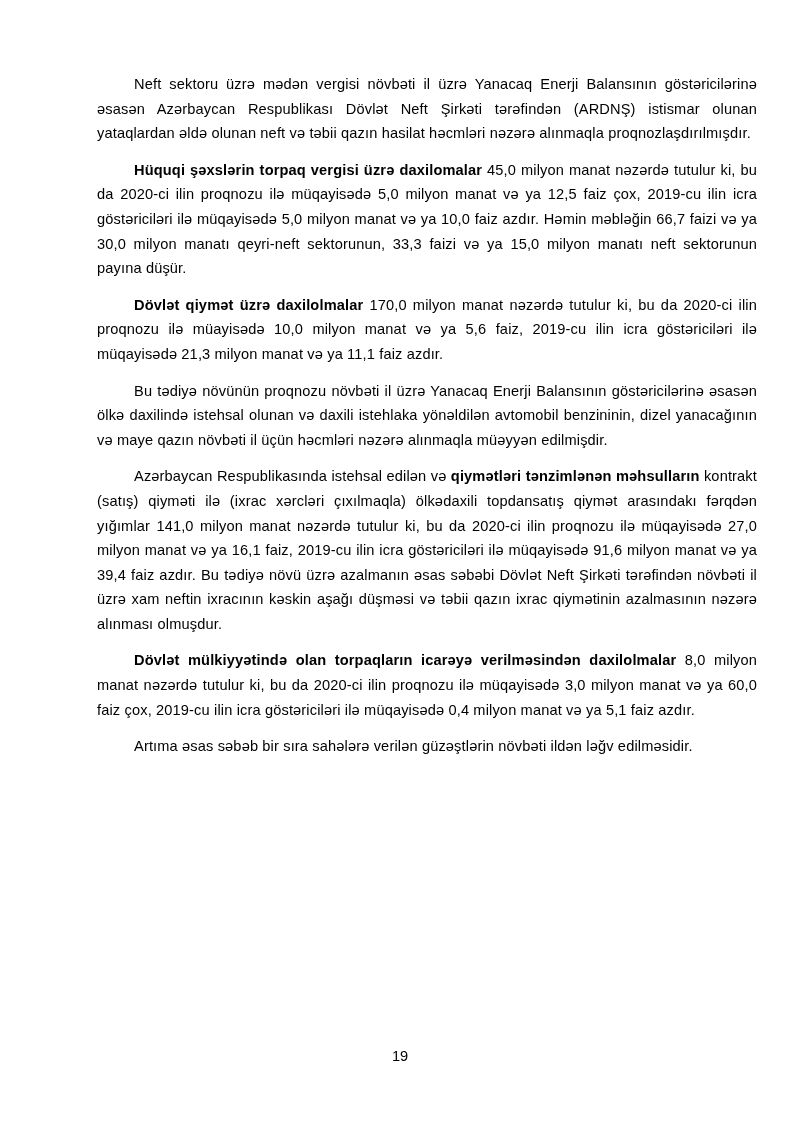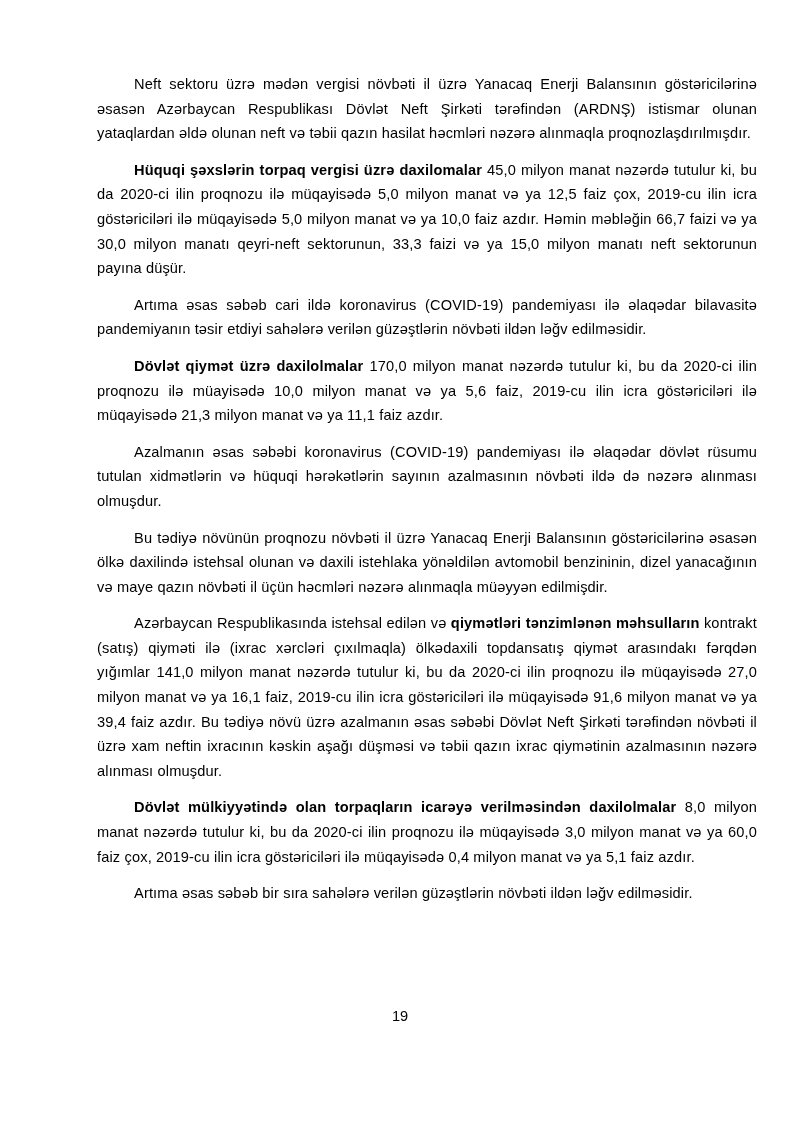--- a/index.html
+++ b/index.html
@@ -33,37 +33,35 @@
   }
   p.para + p.para {
     margin-top: 12px;
   }
   b {
     font-weight: bold;
   }
   .page-number {
     position: absolute;
     left: 0;
-    top: 1008px;
+    top: 1048px;
     width: 800px;
     text-align: center;
     font-size: 14.6px;
     font-family: "Liberation Sans", sans-serif;
     color: #000000;
   }
 </style>
 </head>
 <body>
 
 <div class="page">
   <div class="content" id="body-container">
       <p class="para"><span>Neft sektoru üzrə mədən vergisi növbəti il üzrə Yanacaq Enerji Balansının göstəricilərinə əsasən Azərbaycan Respublikası Dövlət Neft Şirkəti tərəfindən (ARDNŞ) istismar olunan yataqlardan əldə olunan neft və təbii qazın hasilat həcmləri nəzərə alınmaqla proqnozlaşdırılmışdır.</span></p>
       <p class="para"><b>Hüquqi şəxslərin torpaq vergisi üzrə daxilomalar</b><span> 45,0 milyon manat nəzərdə tutulur ki, bu da 2020-ci ilin proqnozu ilə müqayisədə 5,0 milyon manat və ya 12,5 faiz çox, 2019-cu ilin icra göstəriciləri ilə müqayisədə 5,0 milyon manat və ya 10,0 faiz azdır. Həmin məbləğin 66,7 faizi və ya 30,0 milyon manatı qeyri-neft sektorunun, 33,3 faizi və ya 15,0 milyon manatı neft sektorunun payına düşür.</span></p>
-      <p class="para"><span>Artıma əsas səbəb cari ildə koronavirus (COVID-19) pandemiyası ilə əlaqədar bilavasitə pandemiyanın təsir etdiyi sahələrə verilən güzəştlərin növbəti ildən ləğv edilməsidir.</span></p>
       <p class="para"><b>Dövlət qiymət üzrə daxilolmalar</b><span> 170,0 milyon manat nəzərdə tutulur ki, bu da 2020-ci ilin proqnozu ilə müayisədə 10,0 milyon manat və ya 5,6 faiz, 2019-cu ilin icra göstəriciləri ilə müqayisədə 21,3 milyon manat və ya 11,1 faiz azdır.</span></p>
-      <p class="para"><span>Azalmanın əsas səbəbi koronavirus (COVID-19) pandemiyası ilə əlaqədar dövlət rüsumu tutulan xidmətlərin və hüquqi hərəkətlərin sayının azalmasının növbəti ildə də nəzərə alınması olmuşdur.</span></p>
       <p class="para"><span>Bu tədiyə növünün proqnozu növbəti il üzrə Yanacaq Enerji Balansının göstəricilərinə əsasən ölkə daxilində istehsal olunan və daxili istehlaka yönəldilən avtomobil benzininin, dizel yanacağının və maye qazın növbəti il üçün həcmləri nəzərə alınmaqla müəyyən edilmişdir.</span></p>
       <p class="para"><span>Azərbaycan Respublikasında istehsal edilən və </span><b>qiymətləri tənzimlənən məhsulların</b><span> kontrakt (satış) qiyməti ilə (ixrac xərcləri çıxılmaqla) ölkədaxili topdansatış qiymət arasındakı fərqdən yığımlar 141,0 milyon manat nəzərdə tutulur ki, bu da 2020-ci ilin proqnozu ilə müqayisədə 27,0 milyon manat və ya 16,1 faiz, 2019-cu ilin icra göstəriciləri ilə müqayisədə 91,6 milyon manat və ya 39,4 faiz azdır. Bu tədiyə növü üzrə azalmanın əsas səbəbi Dövlət Neft Şirkəti tərəfindən növbəti il üzrə xam neftin ixracının kəskin aşağı düşməsi və təbii qazın ixrac qiymətinin azalmasının nəzərə alınması olmuşdur.</span></p>
       <p class="para"><b>Dövlət mülkiyyətində olan torpaqların icarəyə verilməsindən daxilolmalar</b><span> 8,0 milyon manat nəzərdə tutulur ki, bu da 2020-ci ilin proqnozu ilə müqayisədə 3,0 milyon manat və ya 60,0 faiz çox, 2019-cu ilin icra göstəriciləri ilə müqayisədə 0,4 milyon manat və ya 5,1 faiz azdır.</span></p>
       <p class="para"><span>Artıma əsas səbəb bir sıra sahələrə verilən güzəştlərin növbəti ildən ləğv edilməsidir.</span></p>
     </div>
   <div class="page-number">19</div>
 </div>
 
 </body></html>

